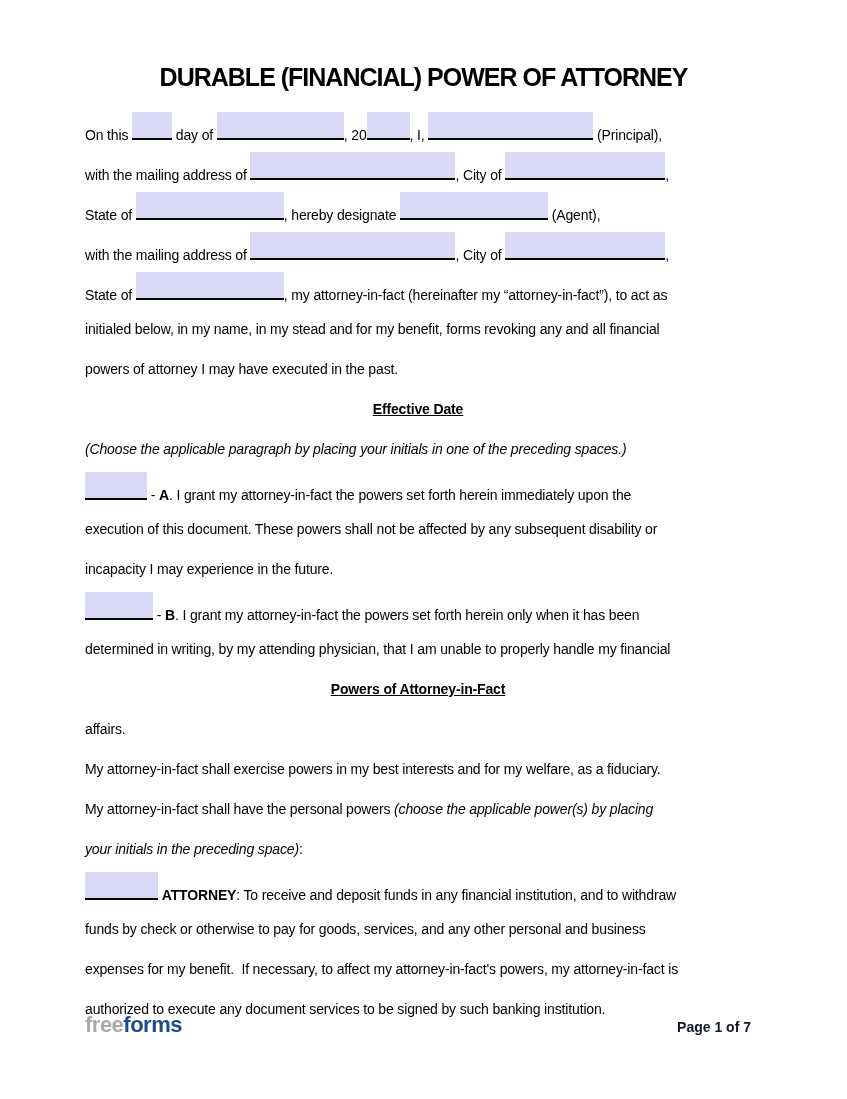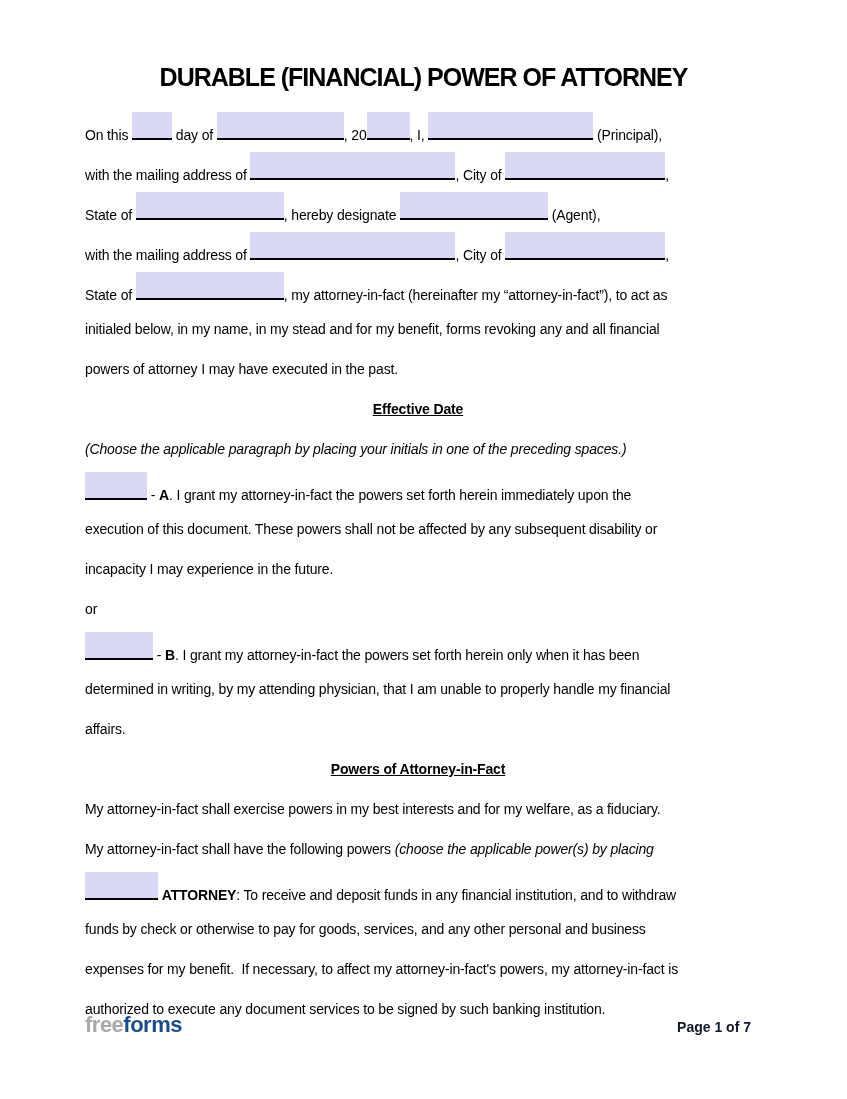--- a/index.html
+++ b/index.html
@@ -80,27 +80,27 @@
       <div class="line"><span class="">State of </span><span class="blank" style="width: 148px;"></span><span class="">, hereby designate </span><span class="blank" style="width: 148px;"></span><span class=""> (Agent),</span></div>
       <div class="line"><span class="">with the mailing address of </span><span class="blank" style="width: 205px;"></span><span class="">, City of </span><span class="blank" style="width: 160px;"></span><span class="">,</span></div>
       <div class="line"><span class="">State of </span><span class="blank" style="width: 148px;"></span><span class="">, my attorney-in-fact (hereinafter my “attorney-in-fact”), to act as</span></div>
       <div class="line"><span class="">initialed below, in my name, in my stead and for my benefit, forms revoking any and all financial</span></div>
       <div class="line"><span class="">powers of attorney I may have executed in the past.</span></div>
       <div class="line center"><span class="b u">Effective Date</span></div>
       <div class="line"><span class="i">(Choose the applicable paragraph by placing your initials in one of the preceding spaces.)</span></div>
       <div class="line"><span class="blank" style="width: 62px;"></span><span class=""> - </span><span class="b">A</span><span class="">. I grant my attorney-in-fact the powers set forth herein immediately upon the</span></div>
       <div class="line"><span class="">execution of this document. These powers shall not be affected by any subsequent disability or</span></div>
       <div class="line"><span class="">incapacity I may experience in the future.</span></div>
-      <div class="line"><span class="">or</span></div>
       <div class="line"><span class="blank" style="width: 68px;"></span><span class=""> - </span><span class="b">B</span><span class="">. I grant my attorney-in-fact the powers set forth herein only when it has been</span></div>
       <div class="line"><span class="">determined in writing, by my attending physician, that I am unable to properly handle my financial</span></div>
+      <div class="line center"><span class="b u">Powers of Attorney-in-Fact</span></div>
       <div class="line"><span class="">affairs.</span></div>
-      <div class="line center"><span class="b u">Powers of Attorney-in-Fact</span></div>
       <div class="line"><span class="">My attorney-in-fact shall exercise powers in my best interests and for my welfare, as a fiduciary.</span></div>
-      <div class="line"><span class="">My attorney-in-fact shall have the following powers </span><span class="i">(choose the applicable power(s) by placing</span></div>
+      <div class="line"><span class="">My attorney-in-fact shall have the personal powers </span><span class="i">(choose the applicable power(s) by placing</span></div>
+      <div class="line"><span class="i">your initials in the preceding space)</span><span class="">:</span></div>
       <div class="line"><span class="blank" style="width: 73px;"></span><span class=""> </span><span class="b">ATTORNEY</span><span class="">: To receive and deposit funds in any financial institution, and to withdraw</span></div>
       <div class="line"><span class="">funds by check or otherwise to pay for goods, services, and any other personal and business</span></div>
       <div class="line"><span class="">expenses for my benefit.  If necessary, to affect my attorney-in-fact's powers, my attorney-in-fact is</span></div>
       <div class="line"><span class="">authorized to execute any document services to be signed by such banking institution.</span></div>
     </div>
 
   <div class="footer">
     <div class="brand"><span class="free">free</span><span class="forms">forms</span></div>
     <div class="page-num">Page 1 of 7</div>
   </div>

